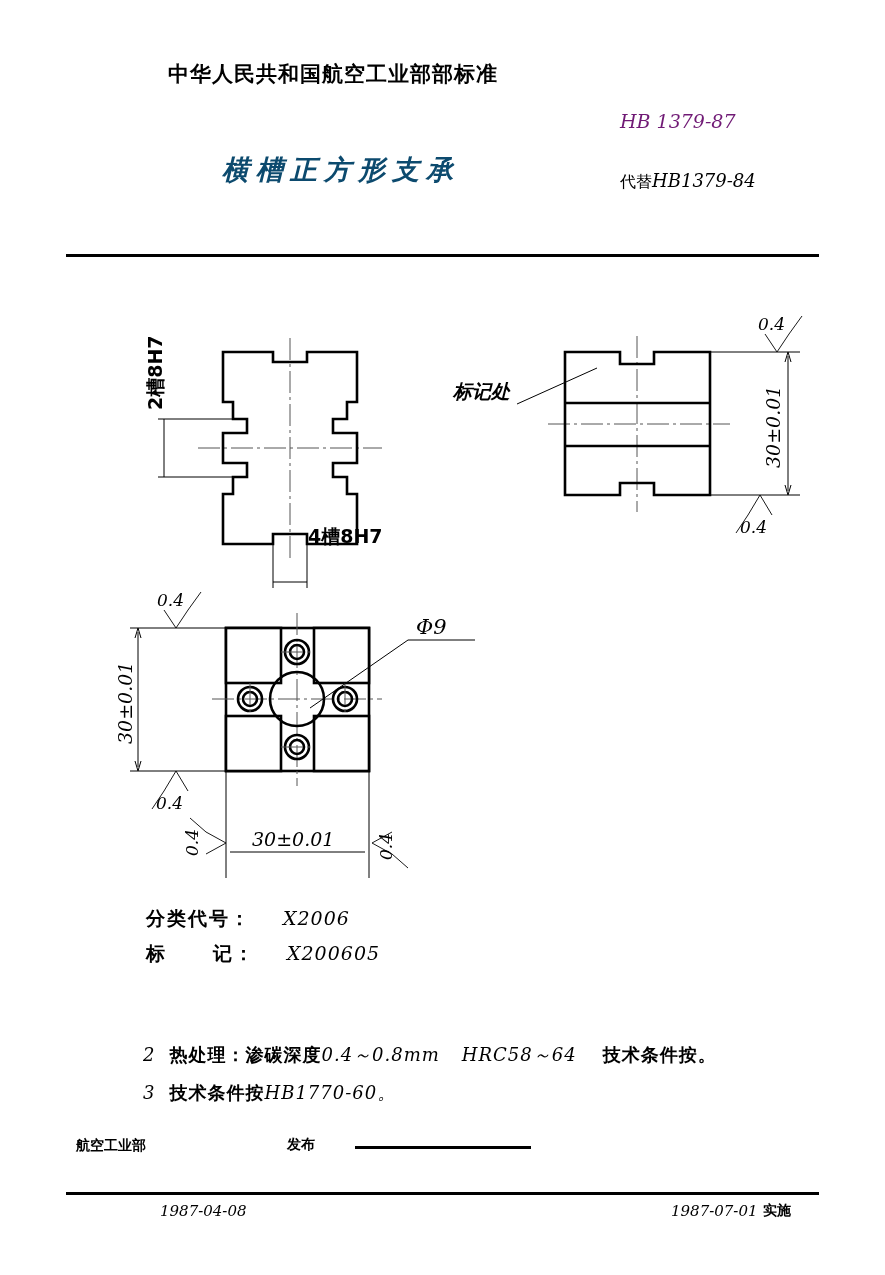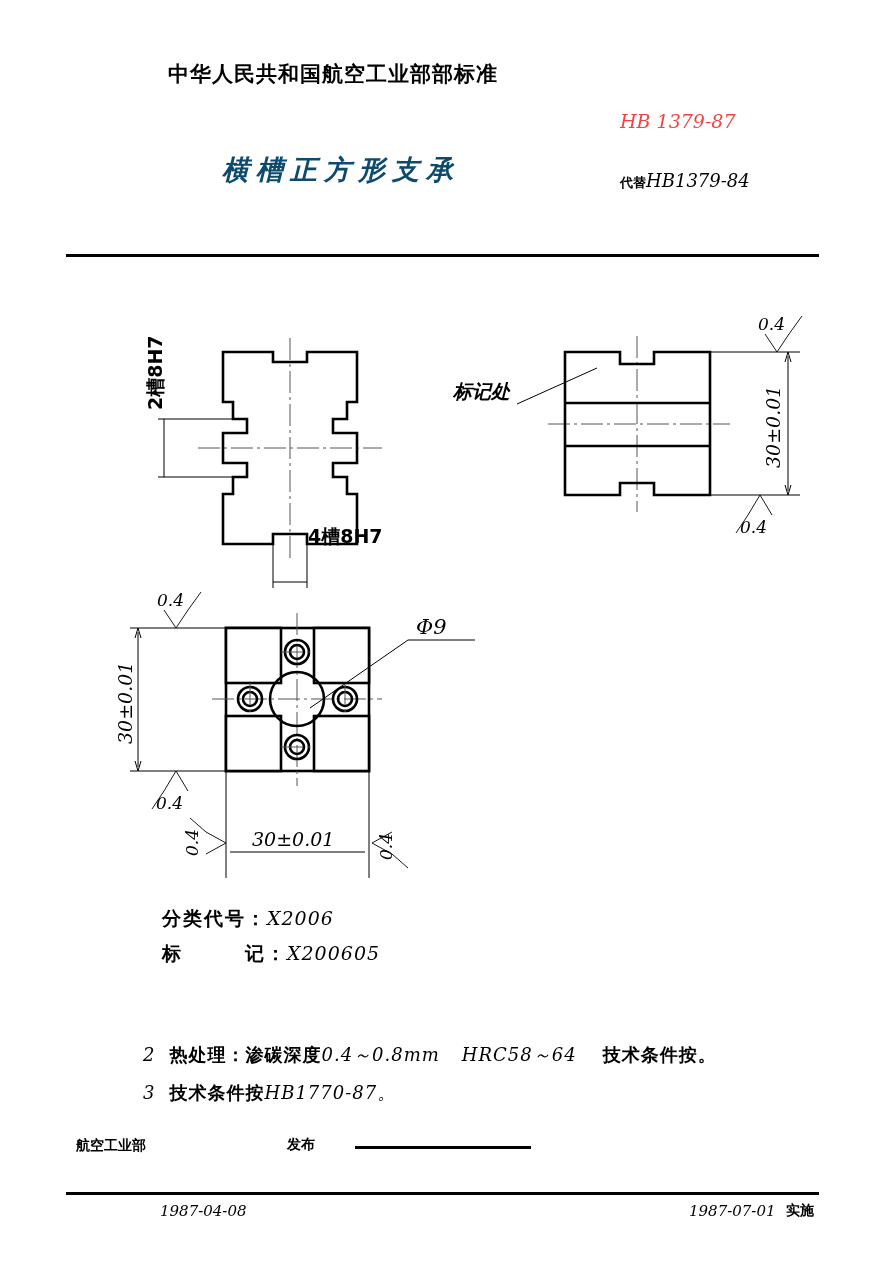--- a/index.html
+++ b/index.html
@@ -41,38 +41,38 @@
     color: #0c4a6e;
     font-family: "DejaVu Serif", serif;
     white-space: nowrap;
   }
   .hdr-code {
     position: absolute;
     left: 620px;
     top: 110px;
     font-size: 19px;
     font-style: italic;
-    color: #ef4444;
+    color: #701a75;
     font-family: "DejaVu Serif", serif;
     white-space: nowrap;
   }
   .hdr-replaces {
     position: absolute;
     left: 620px;
     top: 170px;
     font-size: 18px;
     font-style: italic;
     color: #000;
     font-family: "DejaVu Serif", serif;
     white-space: nowrap;
   }
   .hdr-replaces .rep-prefix {
-    font-size: 13px;
+    font-size: 16px;
     font-style: normal;
-    font-weight: bold;
+    font-weight: normal;
   }
 
   
   .rule-top {
     position: absolute;
     left: 66px;
     top: 254px;
     width: 753px;
     height: 3px;
     background: #000;
@@ -116,47 +116,48 @@
     font-size: 15px;
   }
   .ft-pub {
     left: 287px;
     top: 1136px;
     font-weight: bold;
     font-family: "DejaVu Sans", sans-serif;
     font-size: 14px;
   }
   .ft-date2 {
-    left: 689px;
+    left: 671px;
     top: 1202px;
     font-style: italic;
     font-family: "DejaVu Serif", serif;
     font-size: 15px;
   }
   .ft-impl {
-    left: 786px;
+    left: 763px;
     top: 1202px;
     font-weight: bold;
     font-family: "DejaVu Sans", sans-serif;
     font-size: 14px;
   }
 
   
   .cls-line {
     position: absolute;
     font-size: 19px;
     color: #000;
     white-space: nowrap;
     font-family: "DejaVu Sans", sans-serif;
   }
-  .cls-line .zh { font-weight: bold; letter-spacing: 2px; margin-left: 16px; }
+  .cls-line .zh { font-weight: bold; letter-spacing: 2px; }
   .cls-line .val {
     font-family: "DejaVu Serif", serif;
     font-style: italic;
     letter-spacing: 1px;
+    margin-left: 32px;
   }
   .cls-1 { left: 146px; top: 906px; }
   .cls-2 { left: 146px; top: 941px; }
 
   
   .note {
     position: absolute;
     font-size: 18px;
     color: #000;
     white-space: nowrap;
@@ -364,21 +365,21 @@
   <div class="cls-line cls-2">
     <span class="zh">标</span><span style="display:inline-block;width:46px;"></span><span class="zh">记：</span><span class="val">X200605</span>
   </div>
 
 
   <div class="note note-2">
     <span class="num">2</span><span class="zh">热处理：</span><span class="zh">渗碳深度</span><span class="mono">0.4～0.8mm</span><span style="display:inline-block;width:22px;"></span><span class="mono">HRC58～64</span><span style="display:inline-block;width:26px;"></span><span class="zh">技术条件按。</span>
   </div>
 
   <div class="note note-3">
-    <span class="num">3</span><span class="zh">技术条件按</span><span class="mono">HB1770-87。</span>
+    <span class="num">3</span><span class="zh">技术条件按</span><span class="mono">HB1770-60。</span>
   </div>
 
   <div class="rule-mid"></div>
   <div class="rule-bottom"></div>
 
   <div class="ft ft-org">航空工业部</div>
   <div class="ft ft-date1">1987-04-08</div>
   <div class="ft ft-pub">发布</div>
   <div class="ft ft-date2">1987-07-01</div>
   <div class="ft ft-impl">实施</div>

